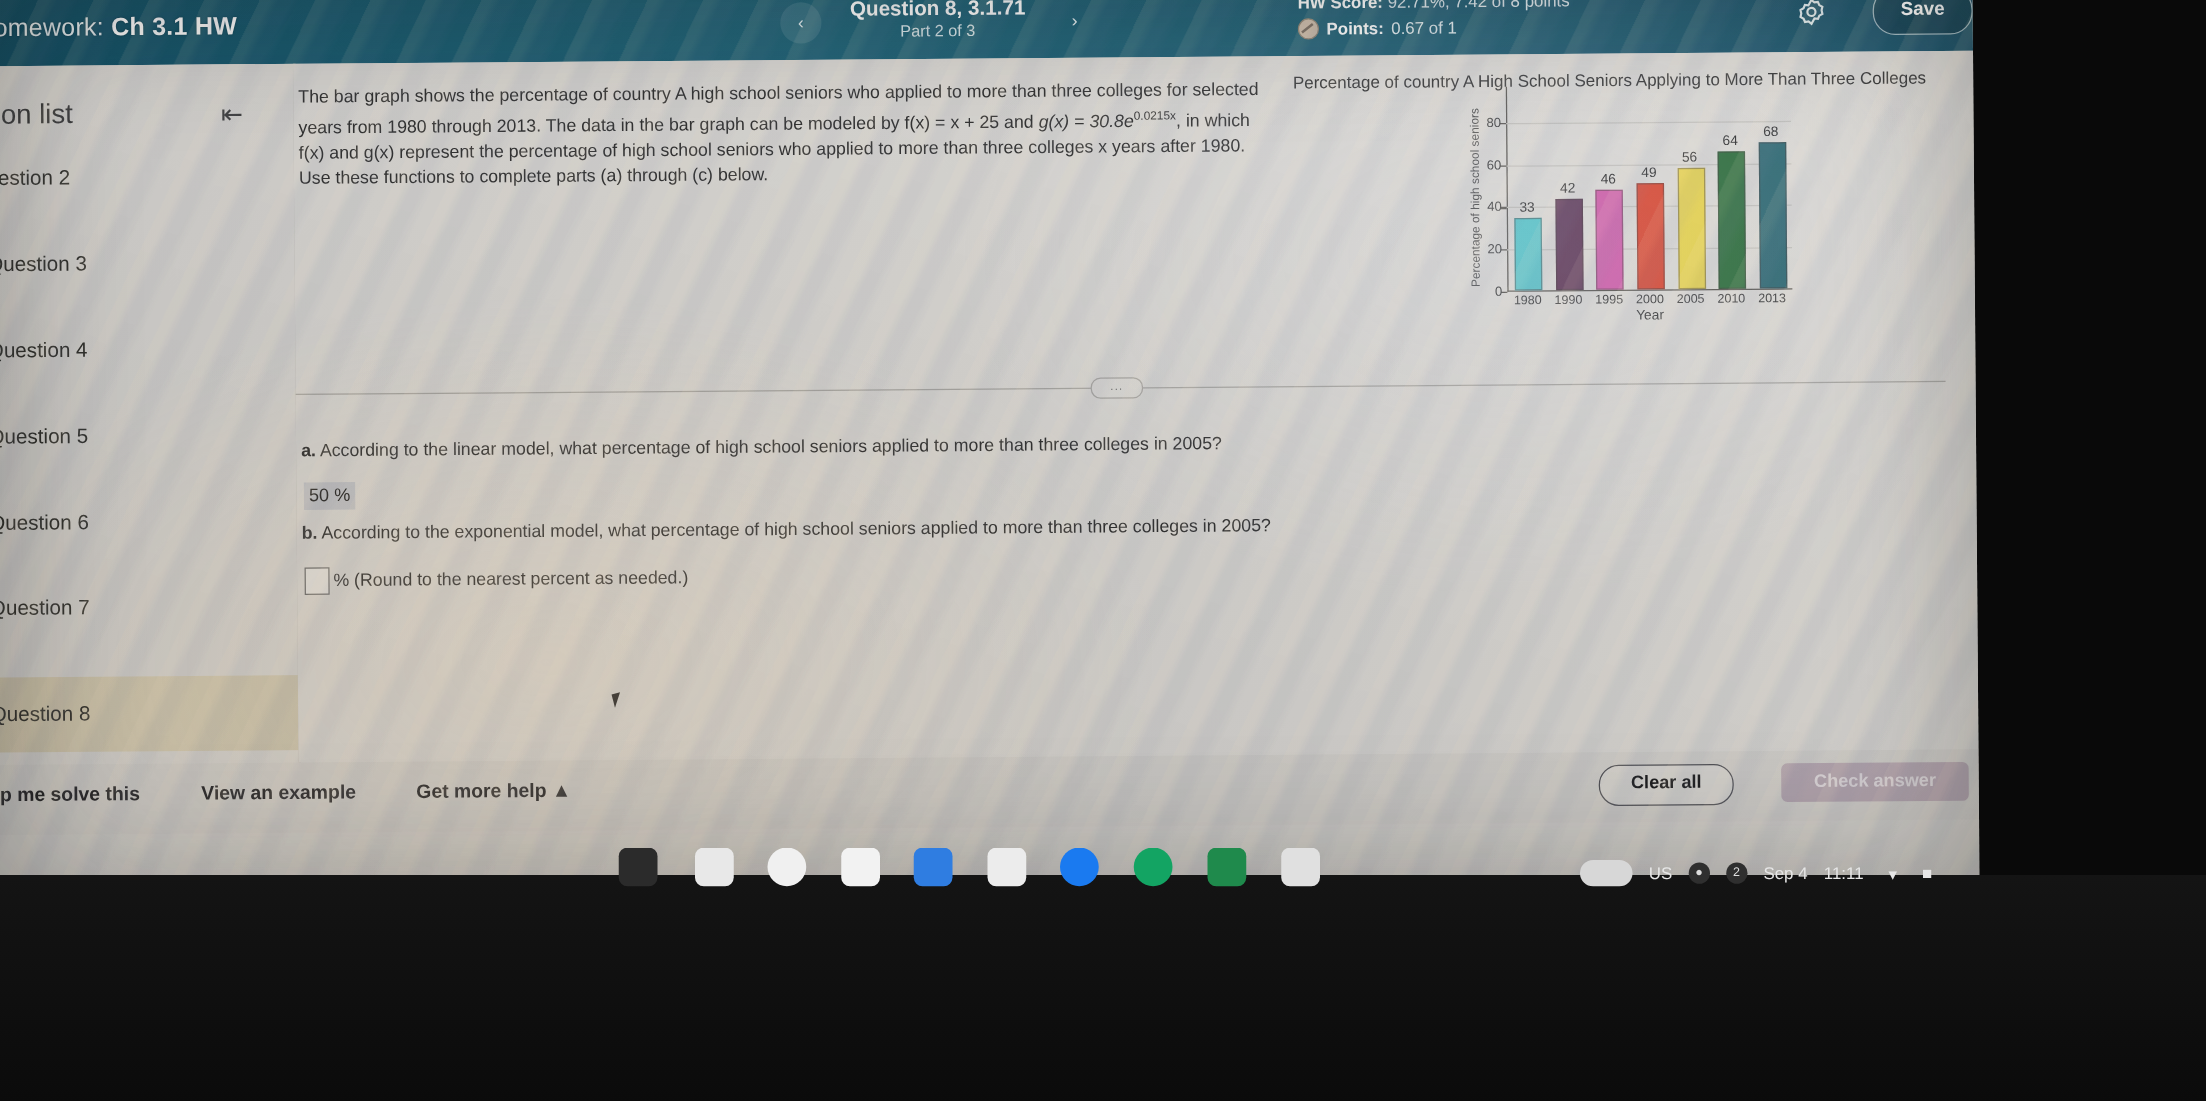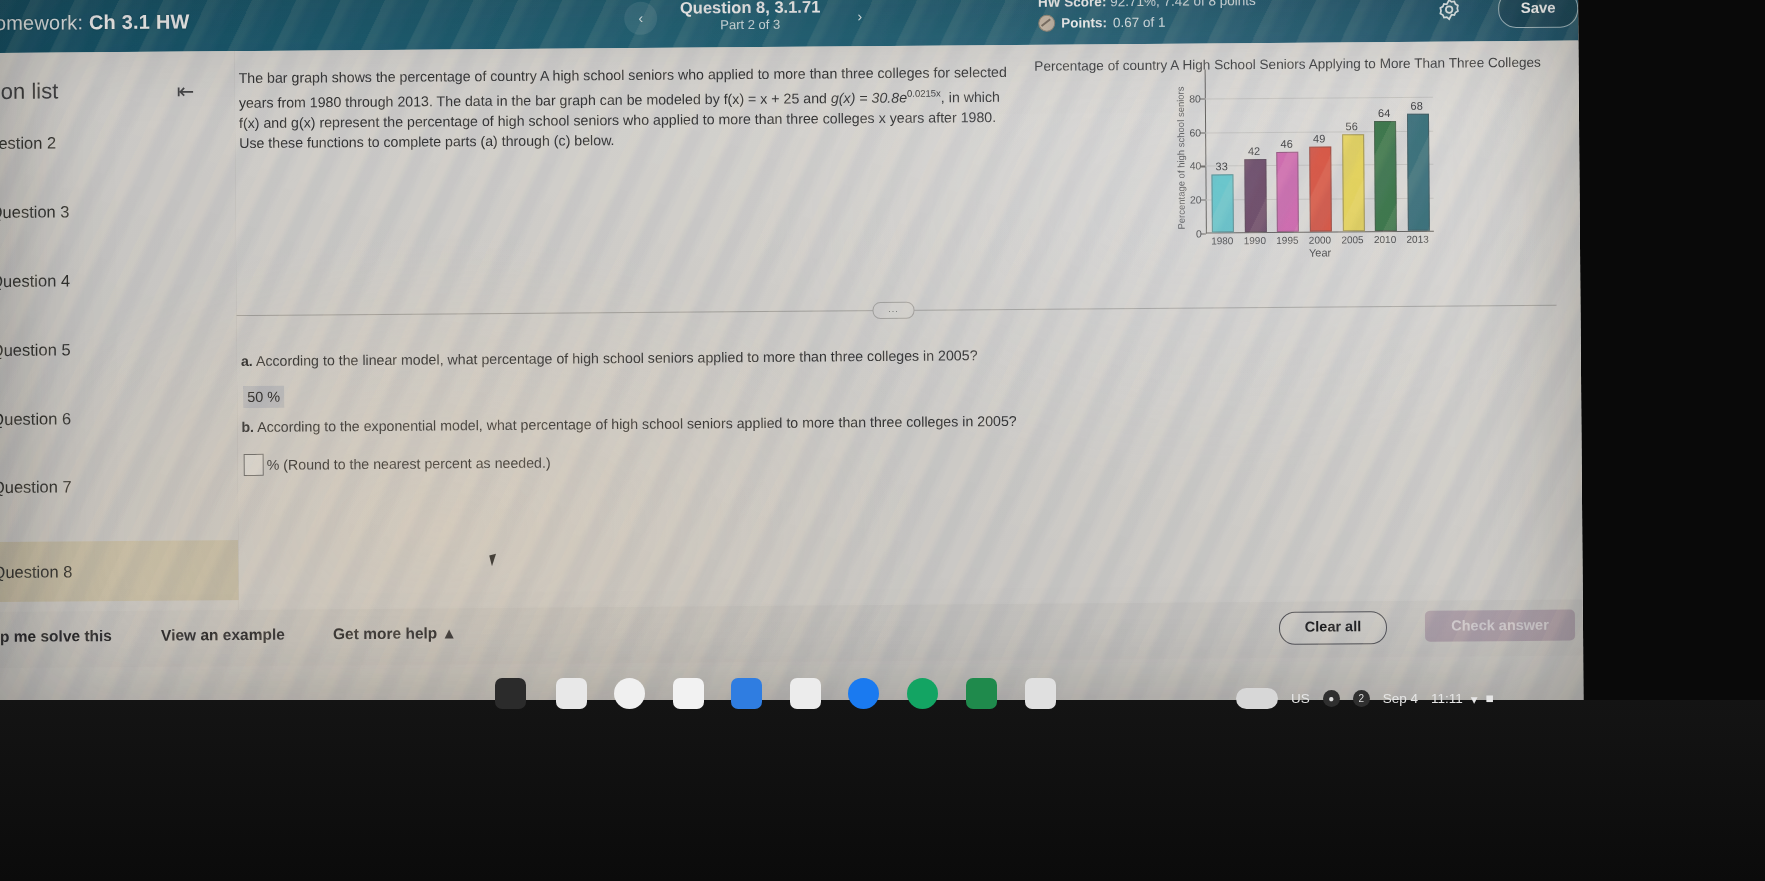--- a/index.html
+++ b/index.html
@@ -115,26 +115,26 @@
      font-weight:600;line-height:29px;text-align:center;}
   #check-answer{position:absolute;left:1432px;top:10px;width:150px;height:31px;border-radius:5px;
      background:#b9aab4;color:#e3dde0;font-size:14.5px;font-weight:600;
      line-height:31px;text-align:center;}
 
   
   #taskbar{position:absolute;left:0;top:700px;width:1765px;height:181px;
      background:linear-gradient(180deg,#141414,#0b0b0b);}
   #tb-inner{position:absolute;left:0;top:-22px;width:1765px;height:60px;}
   .tbicon{position:absolute;top:0;width:31px;height:31px;border-radius:7px;}
-  #tb-right{position:absolute;left:1236px;top:-12px;display:flex;align-items:center;gap:13px;
+  #tb-right{position:absolute;left:1264px;top:-12px;display:flex;align-items:center;gap:13px;
      color:#e6e6e6;font-size:13.5px;}
   .pill{width:42px;height:21px;border-radius:11px;background:#d7d7d7;}
   .badge{width:17px;height:17px;border-radius:50%;background:#2f2f2f;color:#ddd;font-size:10px;
      line-height:17px;text-align:center;}
-  #tb-clock{display:flex;align-items:center;gap:8px;}
+  #tb-clock{display:flex;align-items:center;gap:20px;}
 </style>
 </head>
 <body>
 
 <div id="photo">
  <div id="screen">
 
   <div id="topbar">
     <div id="hw-title">
       <span>Homework:</span>

